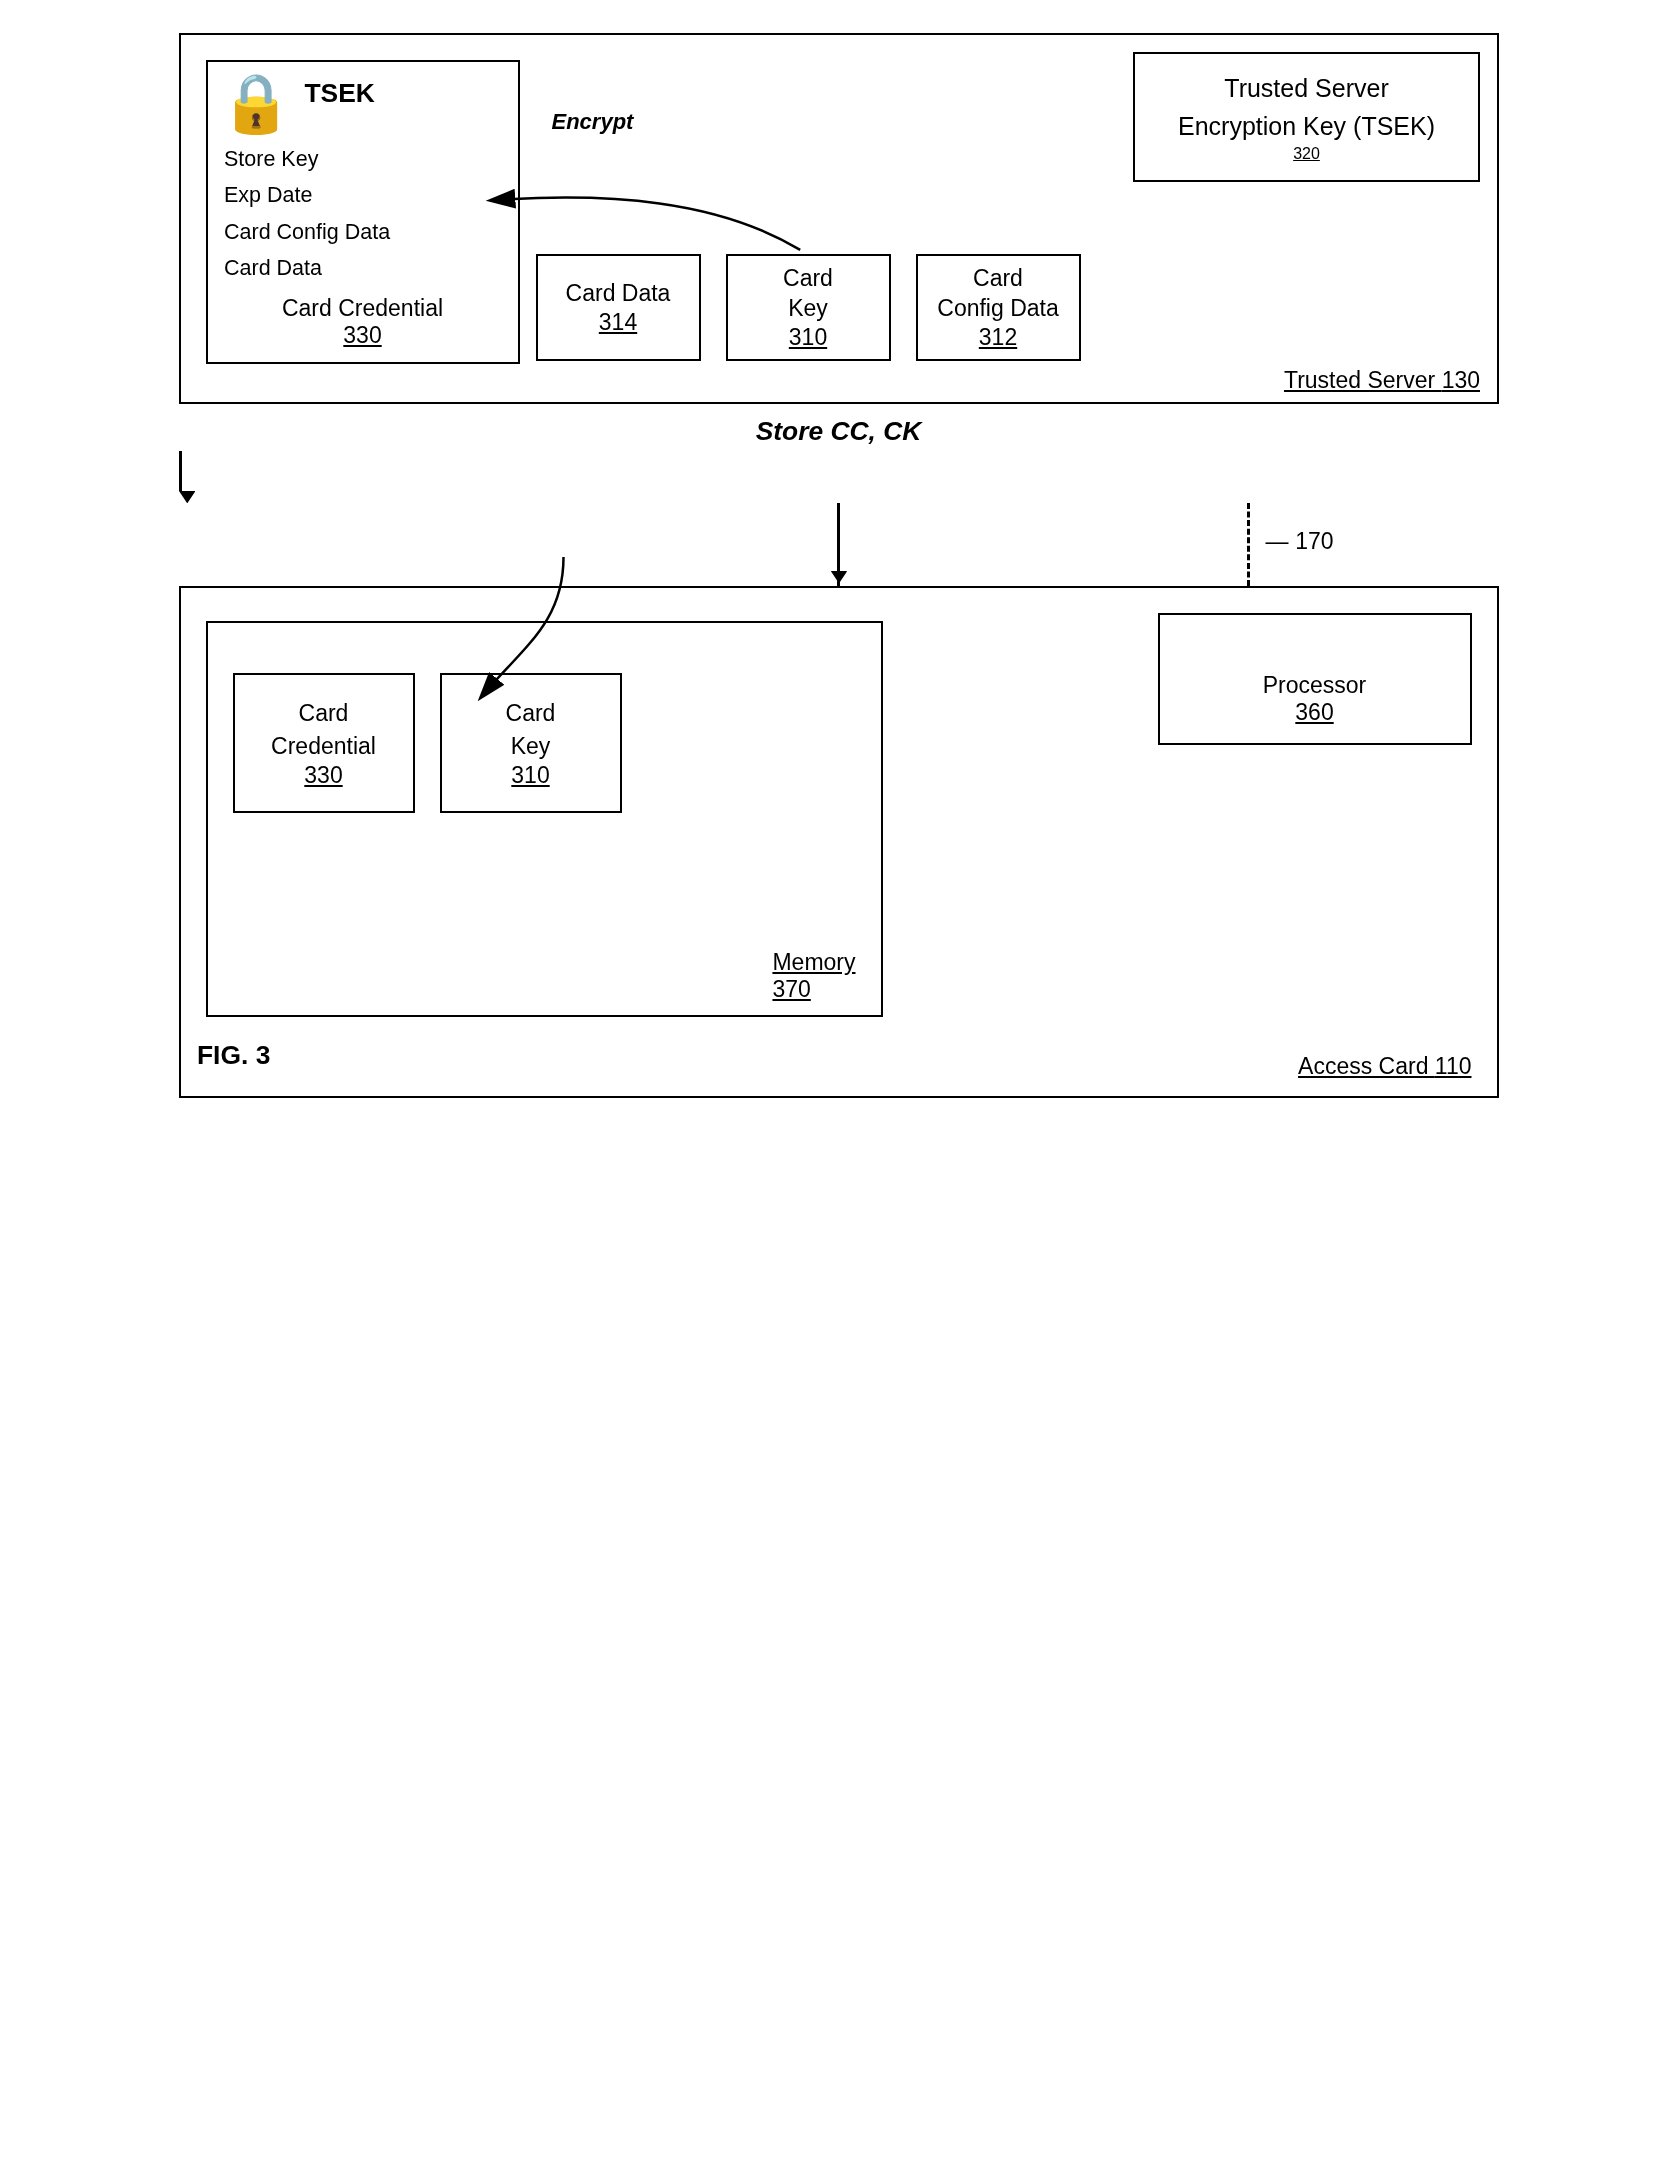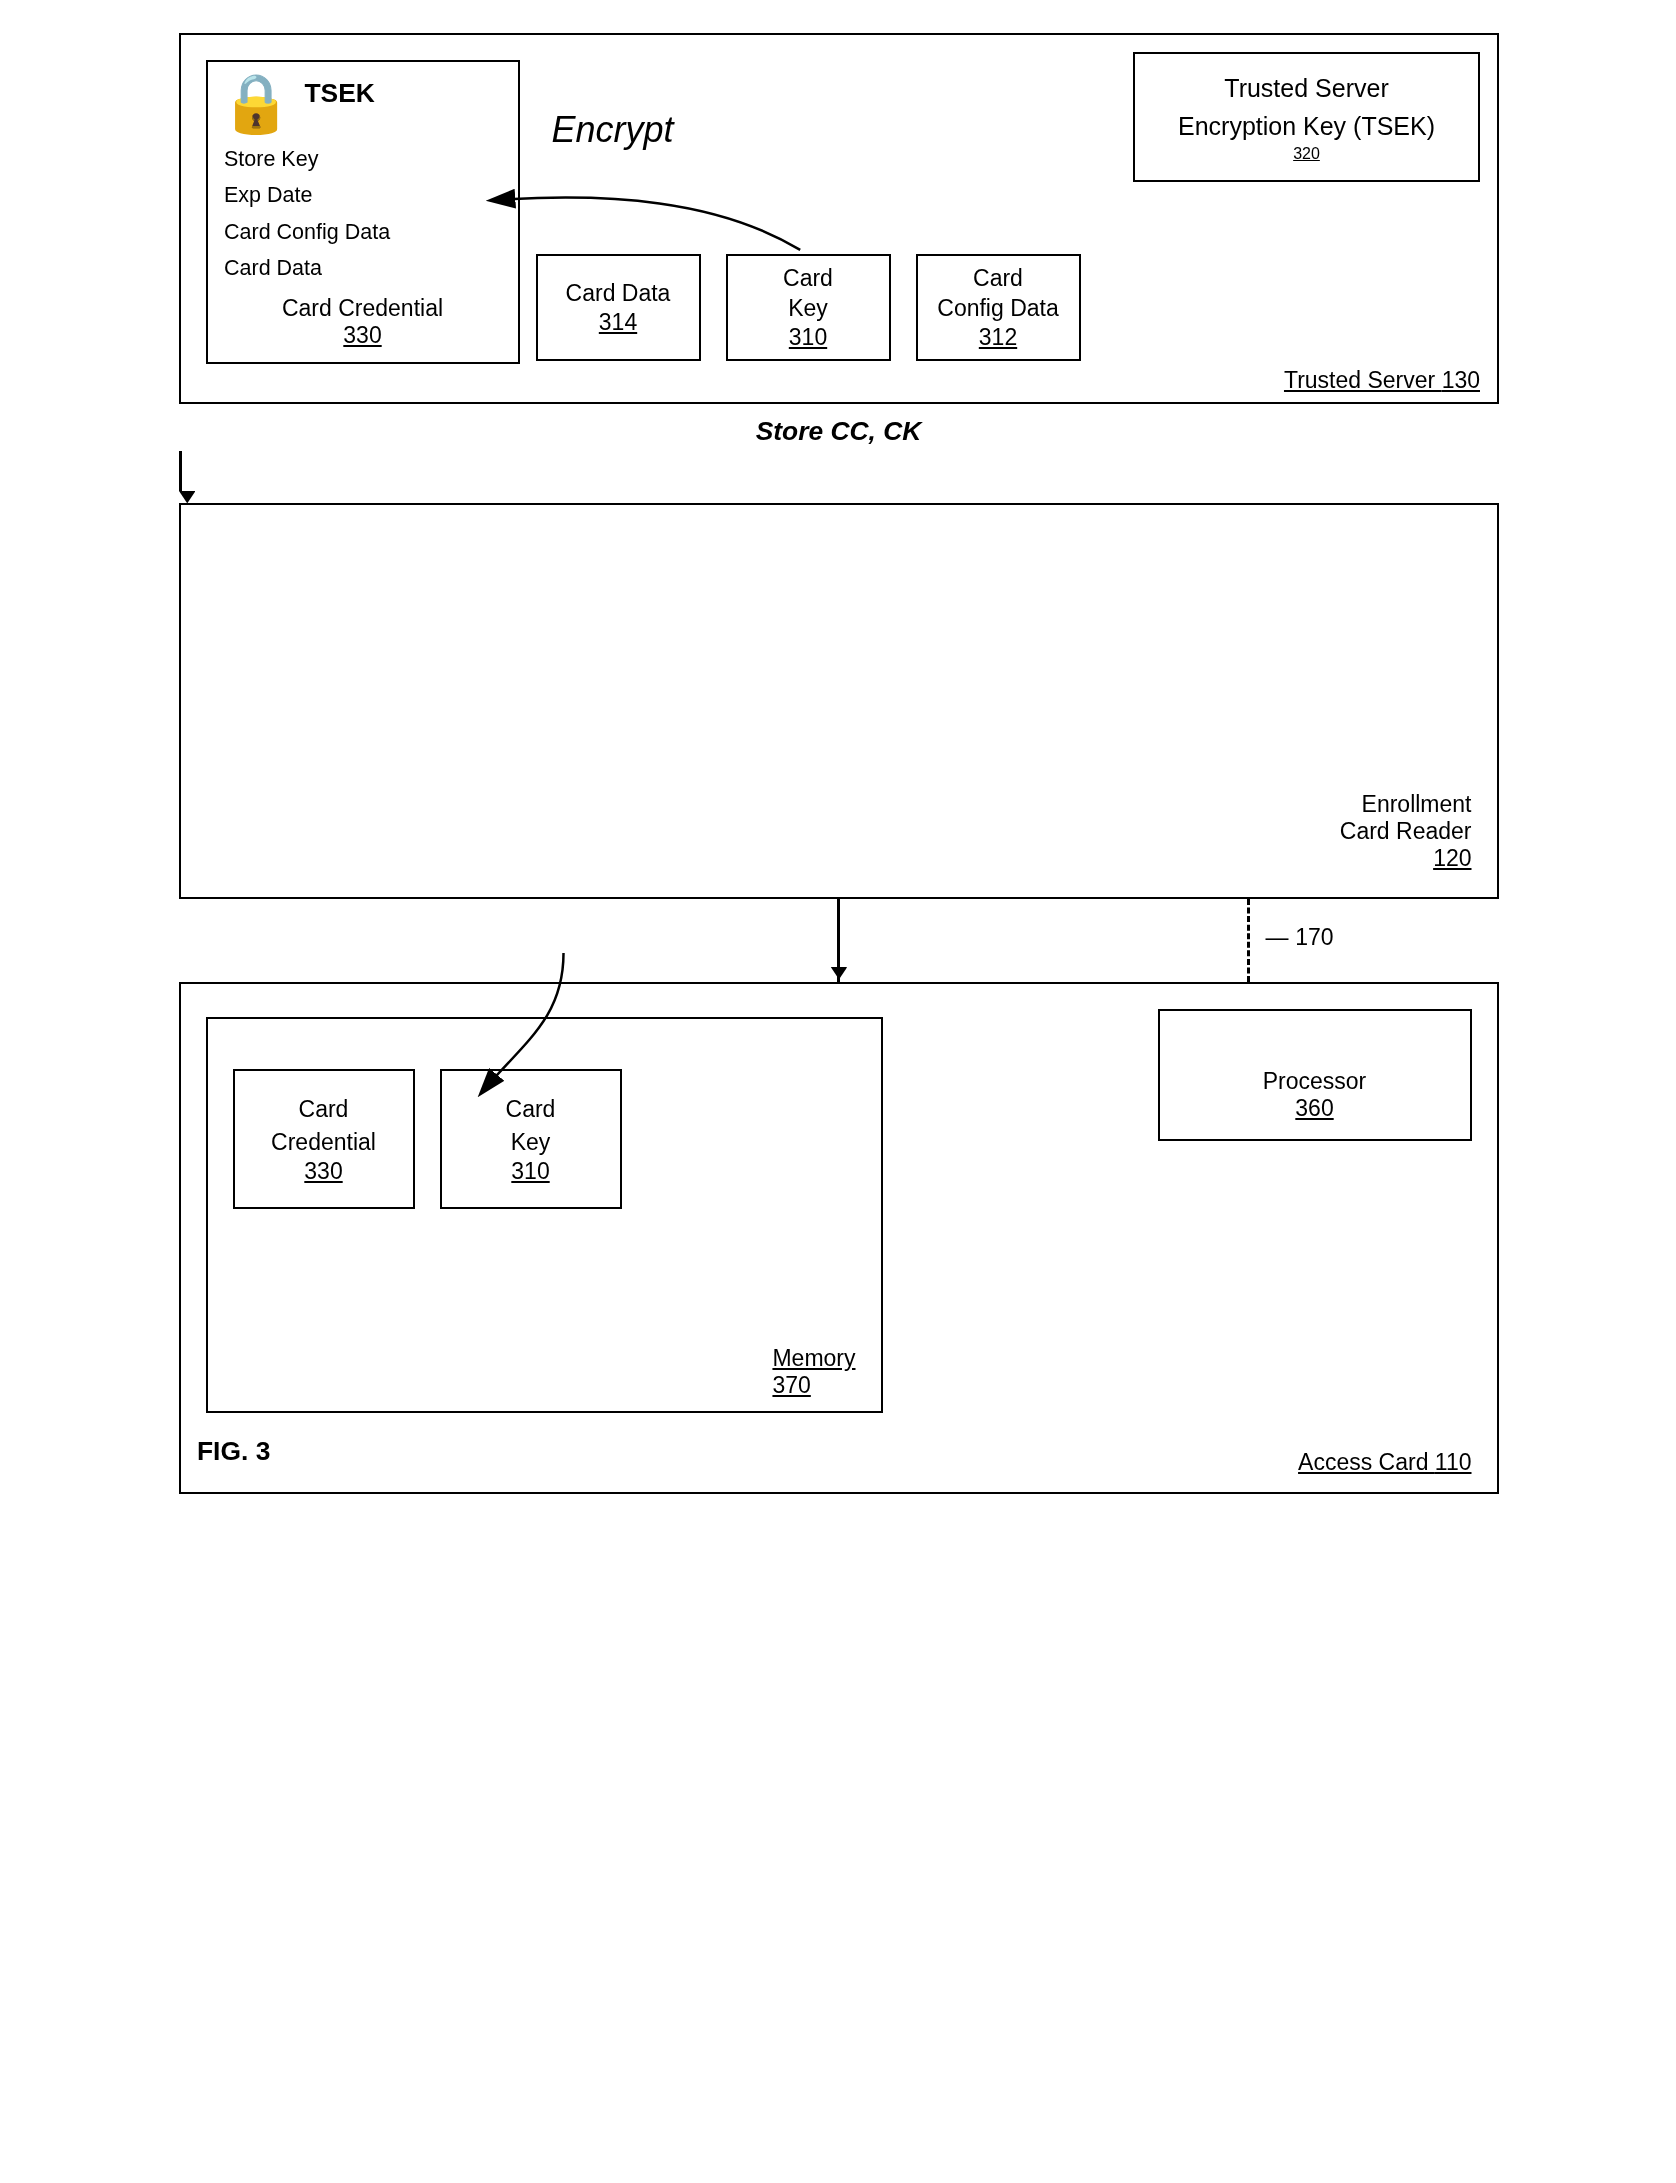--- a/index.html
+++ b/index.html
@@ -112,23 +112,23 @@
       font-size: 16px;
       text-decoration: underline;
       text-align: center;
     }
 
     
     .encrypt-label {
       position: absolute;
       top: 91px;
       left: 355px;
-      font-size: 36px;
+      font-size: 22px;
       font-style: italic;
-      font-weight: normal;
+      font-weight: bold;
     }
 
     
     .data-boxes-row {
       display: flex;
       gap: 25px;
       position: absolute;
       bottom: 41px;
       left: 355px;
     }
@@ -361,25 +361,20 @@
   <div style="display:flex; flex-direction:column; width:1320px; position:relative; height: 99px;">
     <div style="font-size:26.4px; font-style:italic; font-weight:bold; margin-top:12.4px; align-self:center;">Store CC, CK</div>
 
     <div style="width:3.3px; background:#000; flex:1; margin-top:4.1px;"></div>
 
     <svg width="16.5" height="12.4" viewBox="0 0 20 15">
       <polygon points="0,0 20,0 10,15" fill="#000"></polygon>
     </svg>
   </div>
 
-  <div class="enrollment-box" style="position:relative; min-height:396px;">
-    <div class="enrollment-label">
-      Enrollment<br>Card Reader<br><span>120</span>
-    </div>
-  </div>
 
   <div style="display:flex; flex-direction:row; align-items:stretch; width:1320px; position:relative; height:83px;">
 
     <div style="display:flex; flex-direction:column; align-items:center; flex:1;">
       <div style="width:3.3px; background:#000; height:100%;"></div>
     </div>
 
     <div style="position:absolute; right:248px; top:0; bottom:0; display:flex; flex-direction:column; align-items:center; width:3.3px;">
       <div style="border-left: 3.3px dashed #000; height:100%;"></div>
     </div>

